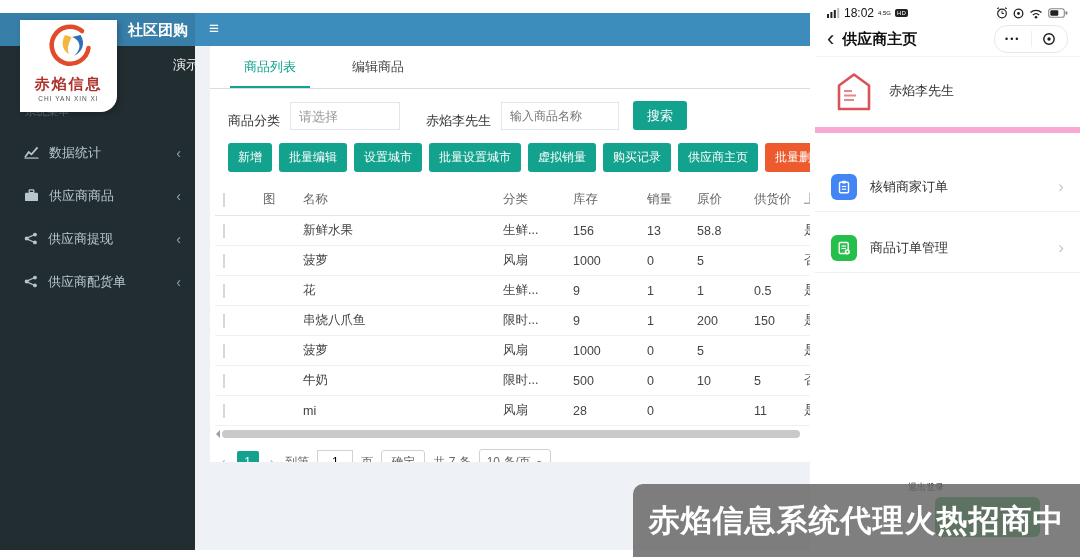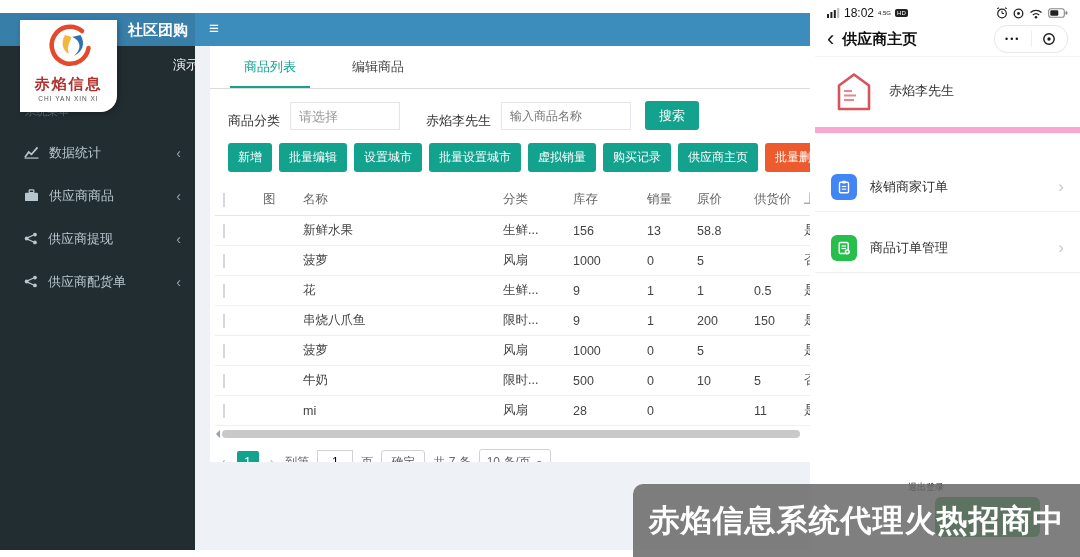--- a/index.html
+++ b/index.html
@@ -33,21 +33,21 @@
   #panel{left:210px;top:46px;width:600px;height:416px;background:#fff;overflow:hidden;}
   #tabs{height:42px;border-bottom:1px solid #dcdcdc;display:flex;align-items:stretch;padding-left:20px;}
   .tab{line-height:42px;padding:0 14px;font-size:13px;color:#444;cursor:pointer;}
   .tab.active{color:#12a28e;border-bottom:2px solid #12a28e;}
   .tab+.tab{margin-left:28px;}
 
   #filter-row{display:flex;align-items:flex-end;margin:12px 0 0 18px;font-size:13px;color:#333;}
   #category-select{width:110px;height:28px;border:1px solid #e3e6ea;background:#fff;margin-left:10px;
                    line-height:28px;padding-left:8px;color:#999;box-sizing:border-box;cursor:pointer;}
   #filter-row .lbl2{margin-left:26px;}
-  #name-input{width:130px;height:28px;border:1px solid #e3e6ea;margin-left:10px;padding:0 8px;font-size:12px;box-sizing:border-box;}
+  #name-input{width:118px;height:28px;border:1px solid #e3e6ea;margin-left:10px;padding:0 8px;font-size:12px;box-sizing:border-box;}
   #search-btn{margin-left:14px;width:54px;height:29px;background:#12a28e;color:#fff;border:none;border-radius:3px;font-size:13px;cursor:pointer;}
 
   #actions-row{display:flex;gap:7px;margin:13px 0 9px 18px;}
   .act{background:#12a28e;color:#fff;border:none;border-radius:3px;font-size:12px;padding:6px 10px;cursor:pointer;white-space:nowrap;}
   .act.danger{background:#ed5a2d;}
 
   #table{margin:12px 0 0 5px;width:596px;font-size:12.5px;color:#444;}
   .t-row{display:flex;align-items:center;height:29px;border-bottom:1px solid #f0f0f0;}
   .t-head{color:#666;height:31px;border-bottom:1px solid #e6e6e6;}
   .cell{padding-left:8px;box-sizing:border-box;white-space:nowrap;overflow:hidden;flex:none;}

